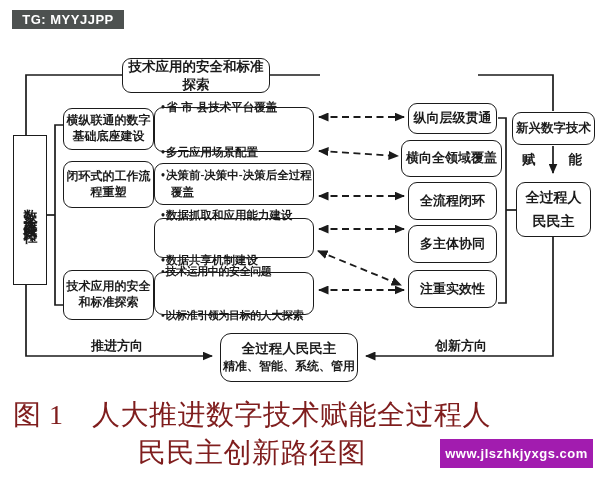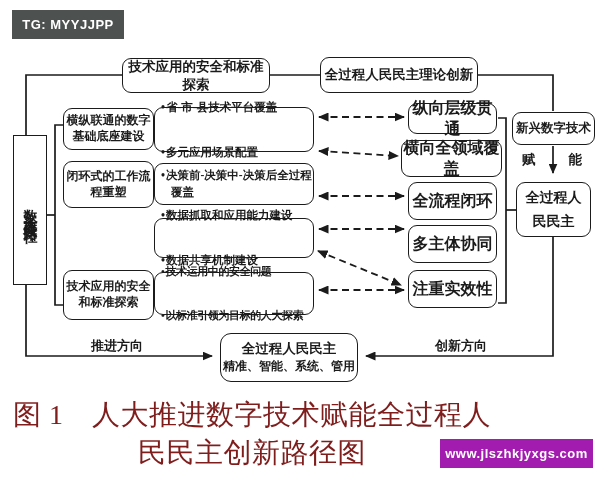--- a/index.html
+++ b/index.html
@@ -13,42 +13,42 @@
     background:#fff;display:flex;align-items:center;justify-content:center;
     text-align:center;font-weight:700;line-height:1.3;
   }
   .topbox{font-size:13.5px;}
   .pathbox{font-size:12px;padding:1px 2px;}
   .midbox{flex-direction:column;align-items:flex-start;justify-content:center;
     text-align:left;padding:2px 1px 2px 6px;font-size:11.5px;line-height:1.45;gap:28px;}
   .bullet{padding-left:10px;text-indent:-10px;white-space:nowrap;}
   .bullet::before{content:"\2022";margin-right:1px;}
   .bullet.tight{font-size:11px;letter-spacing:-0.4px;}
-  .feature{font-size:16px;}
+  .feature{font-size:13px;}
   .spine{
     position:absolute;box-sizing:border-box;border:1.6px solid #1b1b1b;background:#fff;
     display:flex;align-items:center;justify-content:center;
     writing-mode:vertical-rl;text-orientation:upright;
     font-size:14px;font-weight:700;letter-spacing:3px;
   }
   .demo{font-size:14px;line-height:1.7;padding:2px 4px;}
   .bottombox{flex-direction:column;border-radius:11px;}
   .bb1{font-size:13.5px;font-weight:700;}
   .bb2{font-size:12px;font-weight:700;margin-top:2px;}
   .dirlabel{position:absolute;font-size:13px;font-weight:700;text-align:center;}
   .empower{position:absolute;display:flex;justify-content:space-between;
     font-size:13.5px;font-weight:700;}
   .caption{position:absolute;left:0;width:504px;text-align:center;
     font-size:28px;letter-spacing:0.5px;color:#7f1d1d;}
   .badge{
     position:absolute;display:flex;align-items:center;justify-content:center;
     color:#fff;font-family:"Liberation Sans","DejaVu Sans",sans-serif;
     font-weight:700;letter-spacing:0.5px;
   }
-  .badge.tg{left:12px;top:10px;width:112px;height:29px;font-size:13px;}
+  .badge.tg{left:12px;top:10px;width:112px;height:19px;font-size:13px;}
   .badge.site{left:440px;top:439px;width:153px;height:29px;font-size:13px;}
 </style>
 </head>
 <body>
 
 <div class="stage">
 
   <svg width="600" height="480">
     <defs>
       <marker id="ah" markerUnits="userSpaceOnUse" markerWidth="11" markerHeight="9" refX="9.5" refY="4.5" orient="auto-start-reverse">
@@ -78,21 +78,20 @@
       <path d="M319,229 H404" marker-start="url(#ah)" marker-end="url(#ah)"></path>
       <path d="M318,251 L401,285" marker-start="url(#ah)" marker-end="url(#ah)"></path>
       <path d="M319,290 H404" marker-start="url(#ah)" marker-end="url(#ah)"></path>
     </g>
   </svg>
 
   <div class="badge tg" style="background:#4d5150">TG: MYYJJPP</div>
   <div class="badge site" style="background:#a21caf">www.jlszhkjyxgs.com</div>
 
   <div class="box topbox" style="left:122px;top:58px;width:148px;height:35px">技术应用的安全和标准探索</div>
-  <div class="box topbox" style="left:320px;top:57px;width:158px;height:36px">全过程人民民主理论创新</div>
 
   <div class="spine" style="left:13px;top:135px;width:34px;height:150px">数字人大建设路径</div>
 
   <div class="box pathbox" style="left:63px;top:108px;width:91px;height:42px">横纵联通的数字基础底座建设</div>
   <div class="box pathbox" style="left:63px;top:161px;width:91px;height:47px">闭环式的工作流程重塑</div>
   <div class="box pathbox" style="left:63px;top:270px;width:91px;height:50px">技术应用的安全和标准探索</div>
 
   <div class="box midbox" style="left:154px;top:107px;width:160px;height:45px">
     <div class="bullet">省-市-县技术平台覆盖</div>
     <div class="bullet">多元应用场景配置</div>

